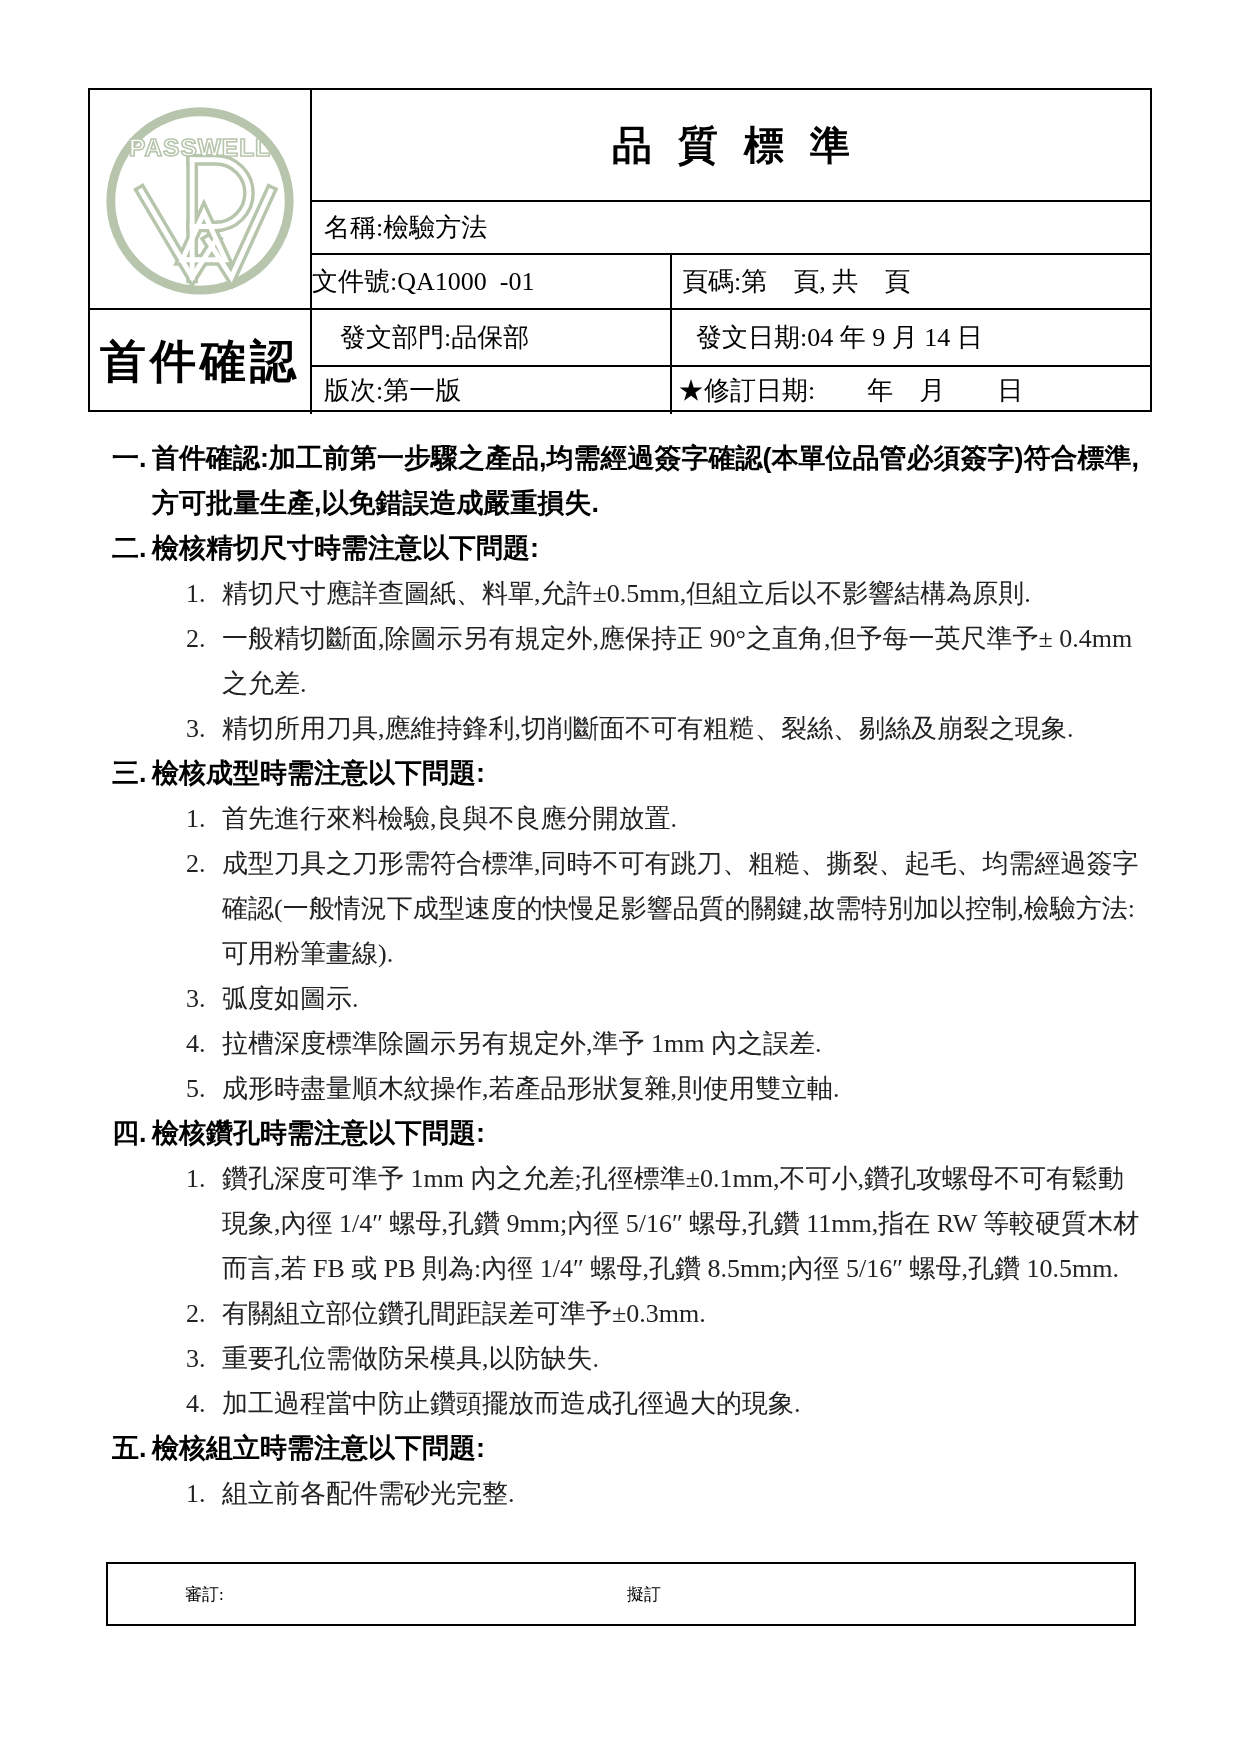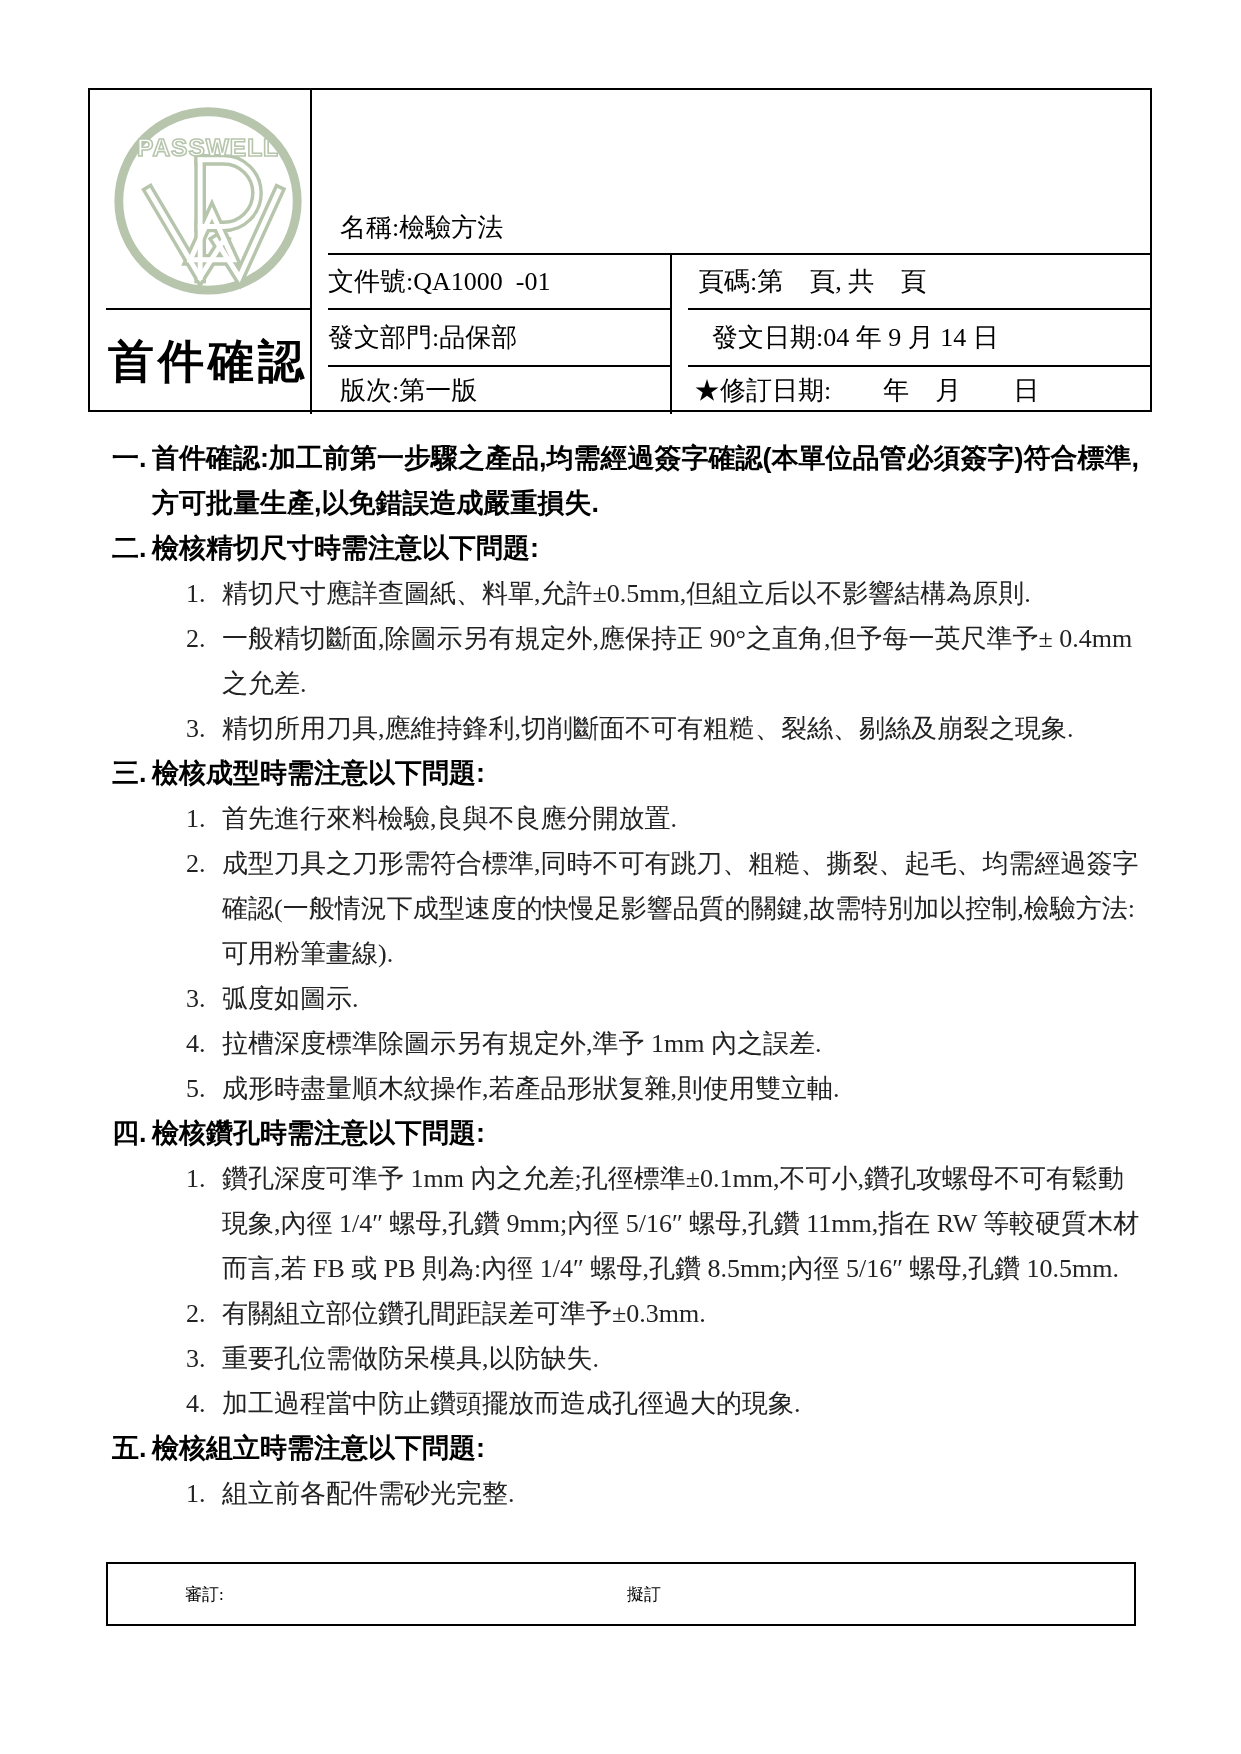--- a/index.html
+++ b/index.html
@@ -15,30 +15,30 @@
   
   .header-table{
     position:absolute;left:88px;top:88px;
     width:1064px;height:324px;
     border:2px solid #000;
     display:grid;
     grid-template-columns:222px 360px auto;
     grid-template-rows:112px 53px 55px 57px 47px;
     box-sizing:border-box;
   }
-  .cell{box-sizing:border-box;display:flex;align-items:center;font-size:26px;white-space:pre-wrap;overflow:hidden;margin-left:16px;}
+  .cell{box-sizing:border-box;display:flex;align-items:center;font-size:26px;white-space:pre-wrap;overflow:hidden;}
   .br{border-right:2px solid #000;}
   .bb{border-bottom:2px solid #000;}
   .cell-logo{grid-row:1/4;grid-column:1;justify-content:center;}
   .cell-title{grid-row:1;grid-column:2/4;justify-content:center;}
   .cell-name{grid-row:2;grid-column:2/4;padding-left:12px;}
   .cell-docno{grid-row:3;grid-column:2;}
   .cell-page{grid-row:3;grid-column:3;padding-left:10px;}
   .cell-company{grid-row:4/6;grid-column:1;justify-content:center;}
-  .cell-dept{grid-row:4;grid-column:2;padding-left:0;}
+  .cell-dept{grid-row:4;grid-column:2;padding-left:28px;}
   .cell-issue{grid-row:4;grid-column:3;padding-left:24px;}
   .cell-version{grid-row:5;grid-column:2;padding-left:12px;}
   .cell-revision{grid-row:5;grid-column:3;padding-left:6px;}
   .doc-title{
     font-size:40px;font-weight:bold;letter-spacing:26px;text-indent:26px;
     font-family:"Liberation Sans","DejaVu Sans",sans-serif;
   }
   .company-name{
     font-size:46px;font-weight:bold;letter-spacing:4px;
     font-family:"Liberation Sans","DejaVu Sans",sans-serif;
@@ -87,20 +87,23 @@
             <path d="M108 148 L132 186 L172 98"></path>
             <path d="M92 66 L92 186"></path>
             <path d="M92 66 H116 A34 34 0 0 1 116 134 H92"></path>
             <path d="M104 120 L82 168 H126 Z"></path>
           </g>
         </g>
         <text x="100" y="62" text-anchor="middle" font-size="25" font-weight="bold" font-family="Liberation Sans, DejaVu Sans, sans-serif" fill="#ffffff" stroke="#b6c5ac" stroke-width="1.6" letter-spacing="1">PASSWELL</text>
       </svg>
     </div>
 
+    <div class="cell cell-title bb">
+      <span class="doc-title">品質標準</span>
+    </div>
 
     <div class="cell cell-name bb">名稱:檢驗方法</div>
 
     <div class="cell cell-docno br bb">文件號:QA1000  -01</div>
     <div class="cell cell-page bb">頁碼:第　頁, 共　頁</div>
 
     <div class="cell cell-company br">
       <span class="company-name">首件確認</span>
     </div>
 

